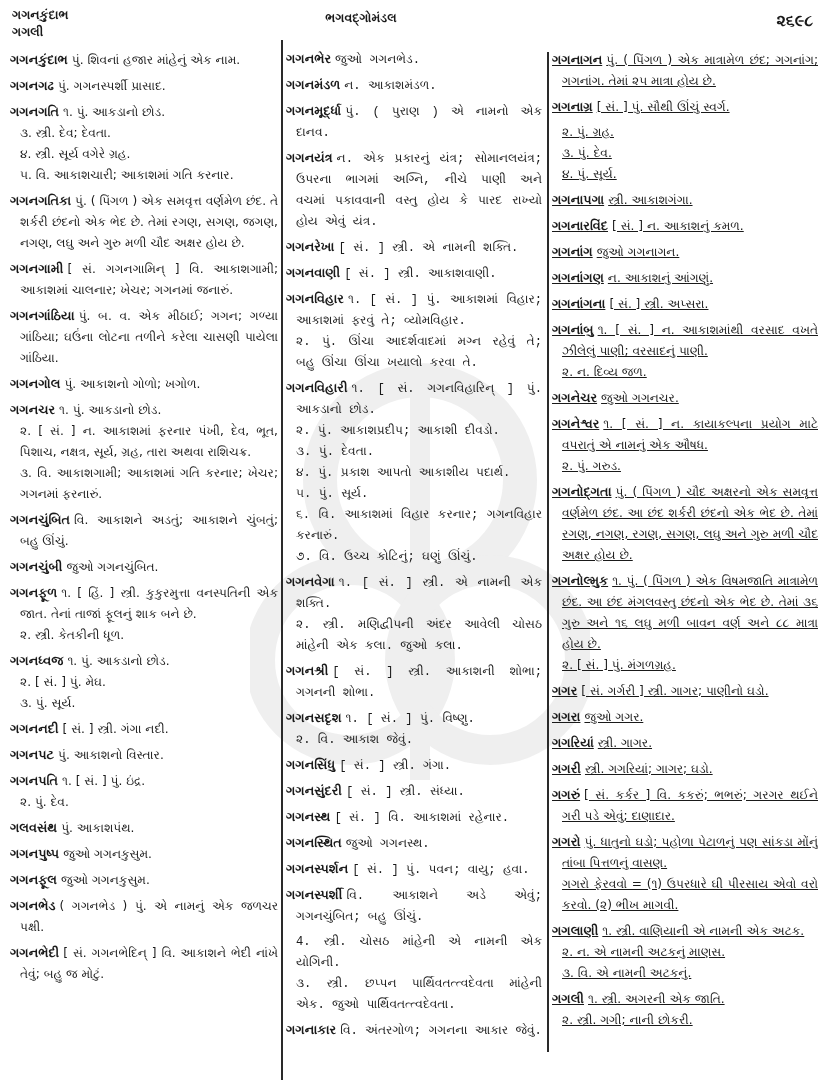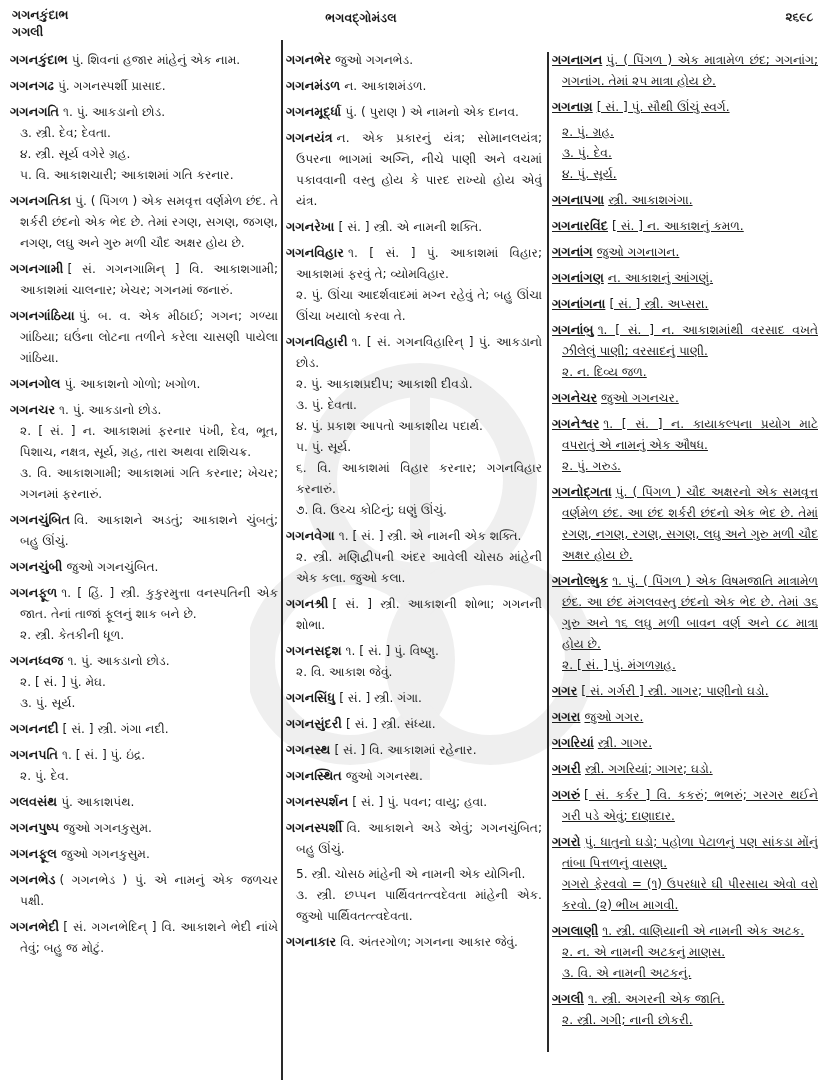--- a/index.html
+++ b/index.html
@@ -19,27 +19,27 @@
       position: absolute; left: 0; top: 0; width: 825px; height: 48px;
     }
     .hdr-left {
       position: absolute; left: 12px; top: 7px; font-weight: bold; font-size: 12.5px; line-height: 1.35;
     }
     .hdr-center {
       position: absolute; left: 0; width: 722px; top: 7px; text-align: center;
       font-weight: bold; font-size: 12.5px;
     }
     .hdr-right {
-      position: absolute; right: 12px; top: 7px; font-weight: bold; font-size: 12px;
+      position: absolute; right: 12px; top: 7px; font-weight: bold; font-size: 16px;
     }
     .col {
       position: absolute; top: 49px; height: 1035px; overflow: hidden;
     }
     .col1 { left: 10px; width: 268px; }
-    .col2 { left: 286px; width: 256px; }
+    .col2 { left: 286px; width: 256px; font-family: Liberation Mono, monospace; }
     .col3 { left: 552px; width: 266px; text-decoration: underline; }
     .divider {
       position: absolute; width: 1.5px; background: #2a2a2a;
     }
     .div1 { left: 281px; top: 40px; height: 1040px; }
     .div2 { left: 547px; top: 52px; height: 1000px; }
     .entry { margin-bottom: 4px; text-align: justify; }
     .hw { font-weight: bold; font-size: 12.8px; margin-right: 4px; }
     .body-text { }
     .sub { padding-left: 10px; text-align: justify; }
@@ -109,20 +109,23 @@
     </div>
     <div class="entry">
       <div class="wrap"><span class="hw">ગગનધ્વજ</span><span class="body-text">૧. પું. આકડાનો છોડ.</span></div>
       <div class="sub">૨. [ સં. ] પું. મેઘ.</div>
       <div class="sub">૩. પું. સૂર્ય.</div>
     </div>
     <div class="entry">
       <div class="wrap"><span class="hw">ગગનનદી</span><span class="body-text">[ સં. ] સ્ત્રી. ગંગા નદી.</span></div>
     </div>
     <div class="entry">
+      <div class="wrap"><span class="hw">ગગનપટ</span><span class="body-text">પું. આકાશનો વિસ્તાર.</span></div>
+    </div>
+    <div class="entry">
       <div class="wrap"><span class="hw">ગગનપતિ</span><span class="body-text">૧. [ સં. ] પું. ઇંદ્ર.</span></div>
       <div class="sub">૨. પું. દેવ.</div>
     </div>
     <div class="entry">
       <div class="wrap"><span class="hw">ગલવસંથ</span><span class="body-text">પું. આકાશપંથ.</span></div>
     </div>
     <div class="entry">
       <div class="wrap"><span class="hw">ગગનપુષ્પ</span><span class="body-text">જુઓ ગગનકુસુમ.</span></div>
     </div>
     <div class="entry">
@@ -143,20 +146,23 @@
       <div class="wrap"><span class="hw">ગગનમંડળ</span><span class="body-text">ન. આકાશમંડળ.</span></div>
     </div>
     <div class="entry">
       <div class="wrap"><span class="hw">ગગનમૂર્દ્ધા</span><span class="body-text">પું. ( પુરાણ ) એ નામનો એક દાનવ.</span></div>
     </div>
     <div class="entry">
       <div class="wrap"><span class="hw">ગગનયંત્ર</span><span class="body-text">ન. એક પ્રકારનું યંત્ર; સોમાનલયંત્ર; ઉપરના ભાગમાં અગ્નિ, નીચે પાણી અને વચમાં પકાવવાની વસ્તુ હોય કે પારદ રાખ્યો હોય એવું યંત્ર.</span></div>
     </div>
     <div class="entry">
       <div class="wrap"><span class="hw">ગગનરેખા</span><span class="body-text">[ સં. ] સ્ત્રી. એ નામની શક્તિ.</span></div>
+    </div>
+    <div class="entry">
+      <div class="wrap"><span class="hw">ગગનવાણી</span><span class="body-text">[ સં. ] સ્ત્રી. આકાશવાણી.</span></div>
     </div>
     <div class="entry">
       <div class="wrap"><span class="hw">ગગનવિહાર</span><span class="body-text">૧. [ સં. ] પું. આકાશમાં વિહાર; આકાશમાં ફરવું તે; વ્યોમવિહાર.</span></div>
       <div class="sub">૨. પું. ઊંચા આદર્શવાદમાં મગ્ન રહેવું તે; બહુ ઊંચા ઊંચા ખયાલો કરવા તે.</div>
     </div>
     <div class="entry">
       <div class="wrap"><span class="hw">ગગનવિહારી</span><span class="body-text">૧. [ સં. ગગનવિહારિન્ ] પું. આકડાનો છોડ.</span></div>
       <div class="sub">૨. પું. આકાશપ્રદીપ; આકાશી દીવડો.</div>
       <div class="sub">૩. પું. દેવતા.</div>
       <div class="sub">૪. પું. પ્રકાશ આપતો આકાશીય પદાર્થ.</div>
@@ -187,21 +193,21 @@
     <div class="entry">
       <div class="wrap"><span class="hw">ગગનસ્થિત</span><span class="body-text">જુઓ ગગનસ્થ.</span></div>
     </div>
     <div class="entry">
       <div class="wrap"><span class="hw">ગગનસ્પર્શન</span><span class="body-text">[ સં. ] પું. પવન; વાયુ; હવા.</span></div>
     </div>
     <div class="entry">
       <div class="wrap"><span class="hw">ગગનસ્પર્શી</span><span class="body-text">વિ. આકાશને અડે એવું; ગગનચુંબિત; બહુ ઊંચું.</span></div>
     </div>
     <div class="entry">
-      <div class="sub">5. સ્ત્રી. ચોસઠ માંહેની એ નામની એક યોગિની.</div>
+      <div class="sub">4. સ્ત્રી. ચોસઠ માંહેની એ નામની એક યોગિની.</div>
       <div class="sub">૩. સ્ત્રી. છપ્પન પાર્થિવતત્ત્વદેવતા માંહેની એક. જુઓ પાર્થિવતત્ત્વદેવતા.</div>
     </div>
     <div class="entry">
       <div class="wrap"><span class="hw">ગગનાકાર</span><span class="body-text">વિ. અંતરગોળ; ગગનના આકાર જેવું.</span></div>
     </div>
   </div>
 <div class="col col3">
     <div class="entry">
       <div class="wrap"><span class="hw">ગગનાગન</span><span class="body-text">પું. ( પિંગળ ) એક માત્રામેળ છંદ; ગગનાંગ; ગગનાંગ. તેમાં ૨૫ માત્રા હોય છે.</span></div>
     </div>

